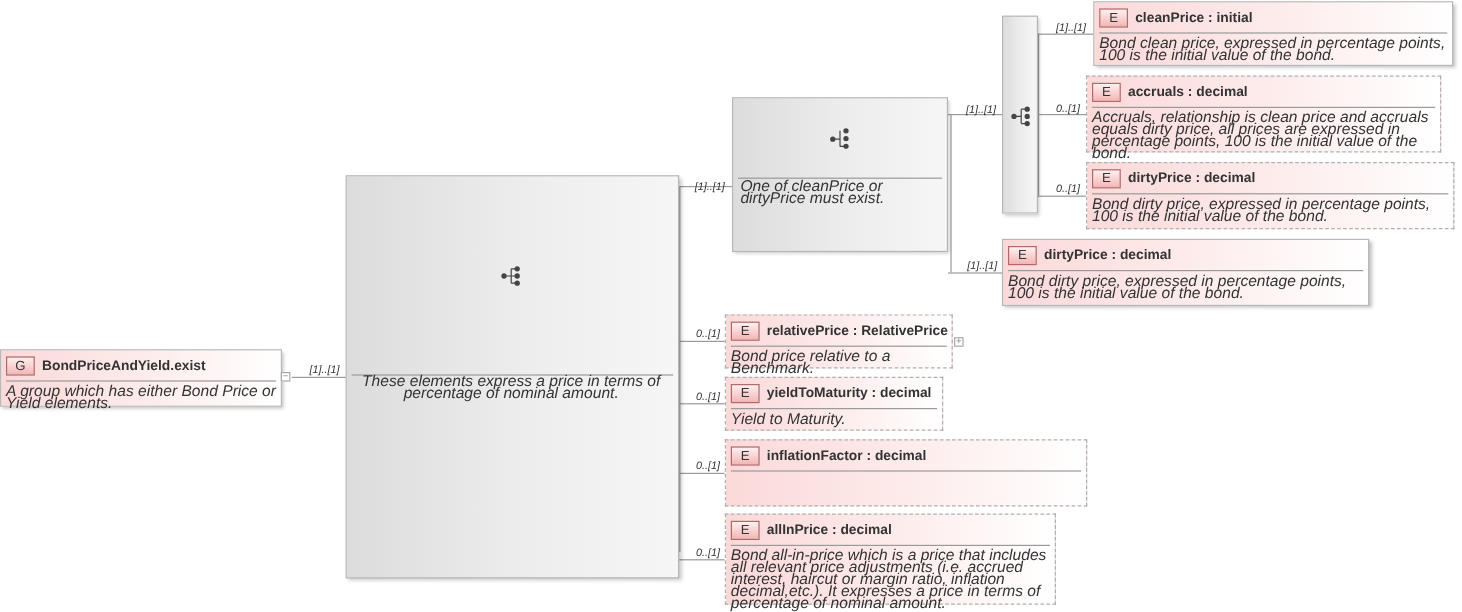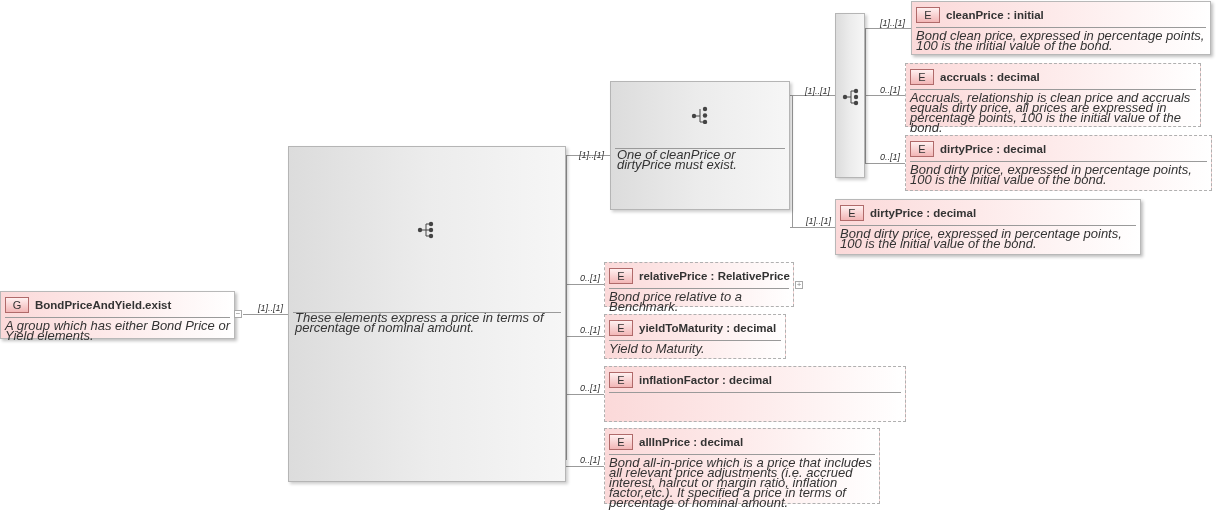--- a/index.html
+++ b/index.html
@@ -63,21 +63,21 @@
 <div class="card solid" style="left:0;top:291px;width:235px;height:48px;">
   <div class="head">
     <span class="badge">G</span>
     <span class="title">BondPriceAndYield.exist</span>
   </div>
   <div class="sep"></div>
   <div class="doc">A group which has either Bond Price or Yield elements.</div>
 </div>
 <div class="exp" style="left:234px;top:310px;">−</div>
 
-<div class="model" style="left:288px;top:146px;width:278px;height:336px;">
+<div class="model" style="left:288px;top:146px;width:278px;height:336px;text-align:center;">
   <svg class="icon-box" style="left:128px;top:74px;" width="20" height="18" viewBox="0 0 20 18">
     <circle cx="3" cy="9" r="2.2" fill="#444"></circle>
     <line x1="3" y1="9" x2="9" y2="9" stroke="#444" stroke-width="1"></line>
     <line x1="9" y1="3" x2="9" y2="15" stroke="#444" stroke-width="1"></line>
     <line x1="9" y1="3" x2="14" y2="3" stroke="#444"></line>
     <line x1="9" y1="9" x2="14" y2="9" stroke="#444"></line>
     <line x1="9" y1="15" x2="14" y2="15" stroke="#444"></line>
     <circle cx="14" cy="3" r="2.2" fill="#444"></circle>
     <circle cx="14" cy="9" r="2.2" fill="#444"></circle>
     <circle cx="14" cy="15" r="2.2" fill="#444"></circle>
@@ -175,14 +175,14 @@
     </div>
   <div class="sep"></div>
 </div>
 
 <div class="card dashed" style="left:604px;top:428px;width:276px;height:76px;">
   <div class="head">
       <span class="badge">E</span>
       <span class="title">allInPrice  : decimal</span>
     </div>
   <div class="sep"></div>
-  <div class="doc">Bond all-in-price which is a price that includes all relevant price adjustments (i.e. accrued interest, haircut or margin ratio, inflation factor,etc.). It specified a price in terms of percentage of nominal amount.</div>
+  <div class="doc">Bond all-in-price which is a price that includes all relevant price adjustments (i.e. accrued interest, haircut or margin ratio, inflation decimal,etc.). It expresses a price in terms of percentage of nominal amount.</div>
 </div>
 
 </body></html>

